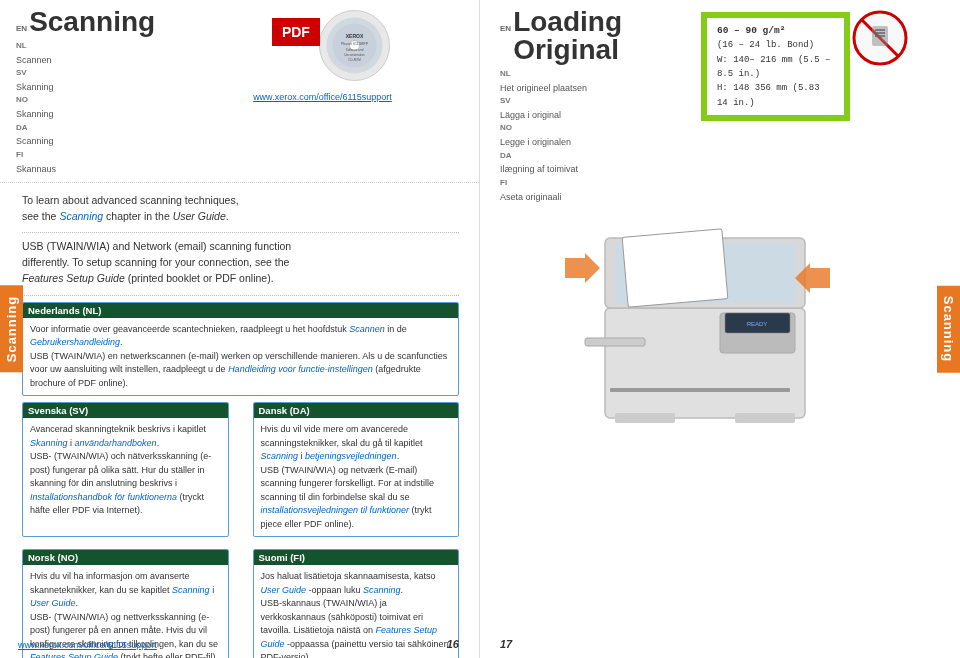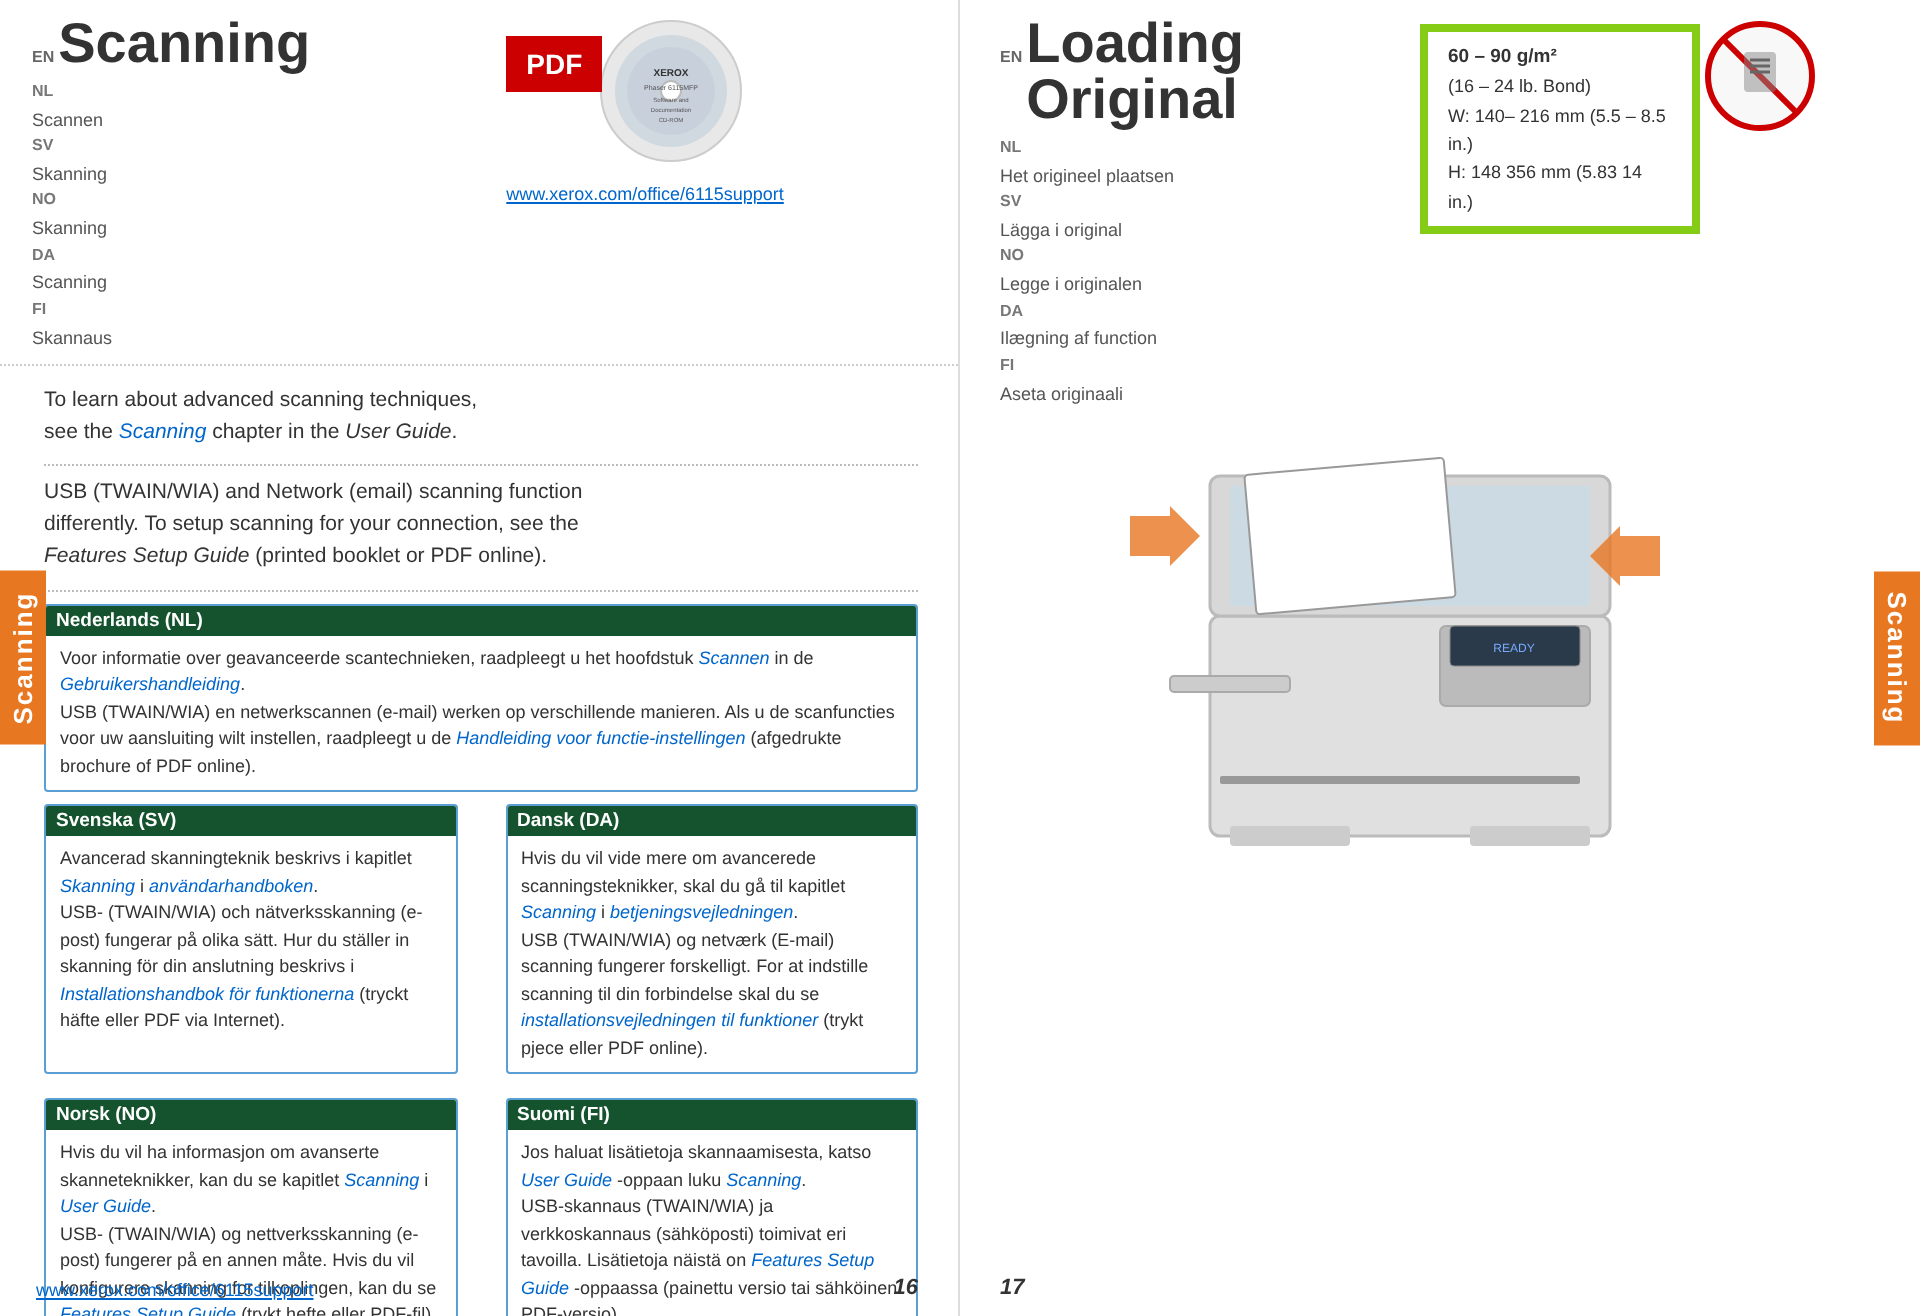--- a/index.html
+++ b/index.html
@@ -115,21 +115,21 @@
       flex: 1;
       display: flex;
       justify-content: center;
       align-items: center;
     }
 
     
     .illustration-area {
       display: flex;
       flex-direction: column;
-      align-items: flex-start;
+      align-items: flex-end;
       justify-content: center;
     }
 
     .pdf-cd-container {
       position: relative;
       width: 120px;
       height: 80px;
     }
 
     .pdf-badge {
@@ -251,26 +251,27 @@
 
     
     .page-header-right {
       padding: 8px 20px 6px 20px;
       display: flex;
       align-items: flex-start;
     }
 
     
     .paper-spec-box {
-      border: 4px solid #84cc16;
+      border: 6px solid #84cc16;
       padding: 5px 10px;
       font-size: 9px;
       color: #333;
       line-height: 1.6;
       min-width: 140px;
+      font-family: Liberation Mono, monospace;
     }
 
     .paper-spec-title {
       font-weight: bold;
       font-size: 9.5px;
     }
 
     .two-col-grid {
       display: grid;
       grid-template-columns: 1fr 1fr;
@@ -424,21 +425,21 @@
         <span>
             <span class="lang-code">SV</span>
             <span>Lägga i original</span>
           </span>
         <span>
             <span class="lang-code">NO</span>
             <span>Legge i originalen</span>
           </span>
         <span>
             <span class="lang-code">DA</span>
-            <span>Ilægning af function</span>
+            <span>Ilægning af toimivat</span>
           </span>
         <span>
             <span class="lang-code">FI</span>
             <span>Aseta originaali</span>
           </span>
       </div>
     </div>
 
     <div style="margin-left:20px; margin-top:4px;">
       <div class="paper-spec-box">

